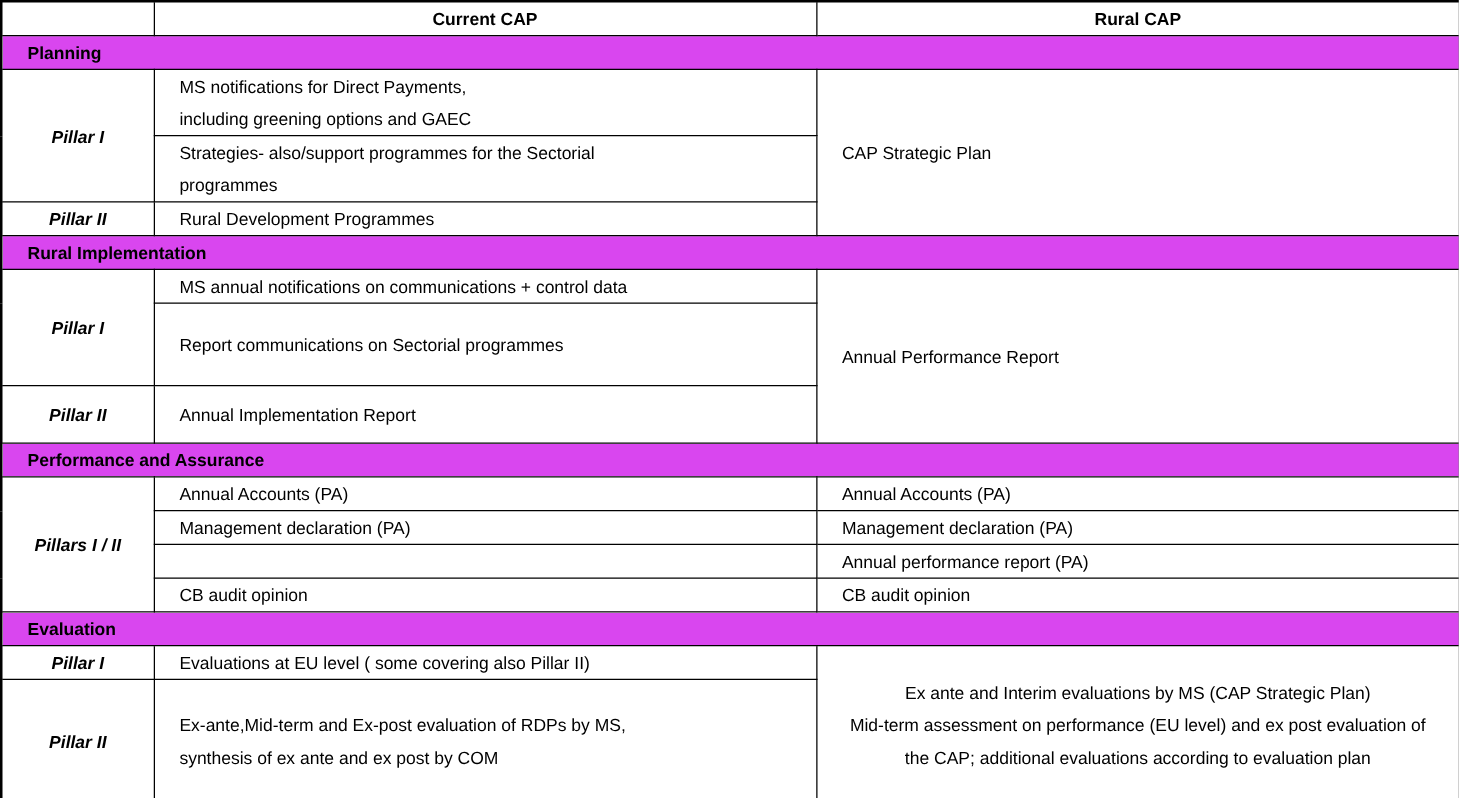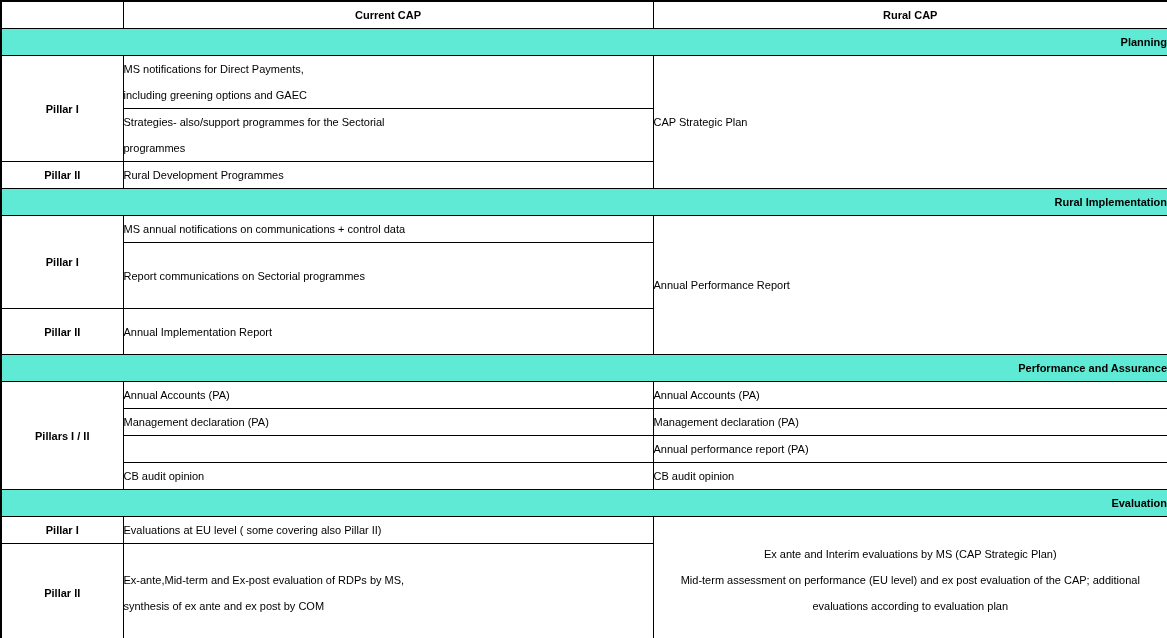--- a/index.html
+++ b/index.html
@@ -13,52 +13,53 @@
     width: 1167px;
   }
   table.cap-table {
     border-collapse: collapse;
     table-layout: fixed;
     width: 1167px;
     margin: 0;
   }
   table.cap-table td {
     border: 1px solid #000000;
-    font-size: 11px;
+    font-size: 14px;
     line-height: 26px;
-    padding: 0 0;
+    padding: 0 20px;
     vertical-align: middle;
     overflow: hidden;
     white-space: pre-line;
   }
   
   table.cap-table {
     border: 2px solid #000000;
   }
   
   td.col-header {
     font-weight: bold;
     text-align: center;
     font-size: 16px;
     white-space: nowrap;
   }
   
   td.section-header {
-    background: #5eead4;
+    background: #d946ef;
     font-weight: bold;
-    text-align: right;
+    text-align: left;
     font-size: 16px;
     border-top-width: 2px;
     white-space: nowrap;
   }
   
   td.pillar {
     font-weight: bold;
     text-align: center;
     white-space: nowrap;
+    font-style: italic;
   }
   td.v-bottom {
     vertical-align: bottom;
     padding-bottom: 3px;
   }
   td.center-text {
     text-align: center;
   }
   td.empty-cell {
     padding: 0;

